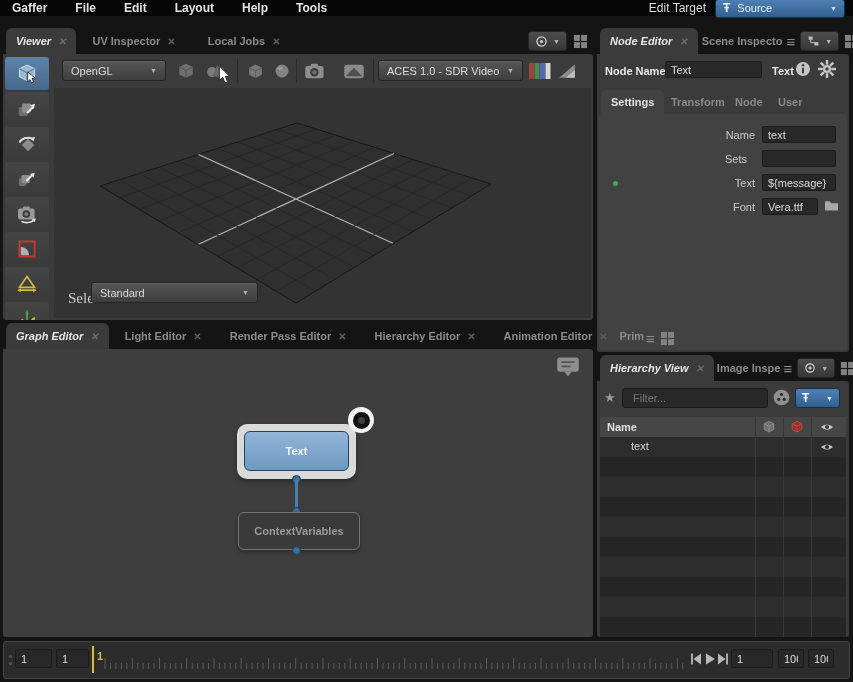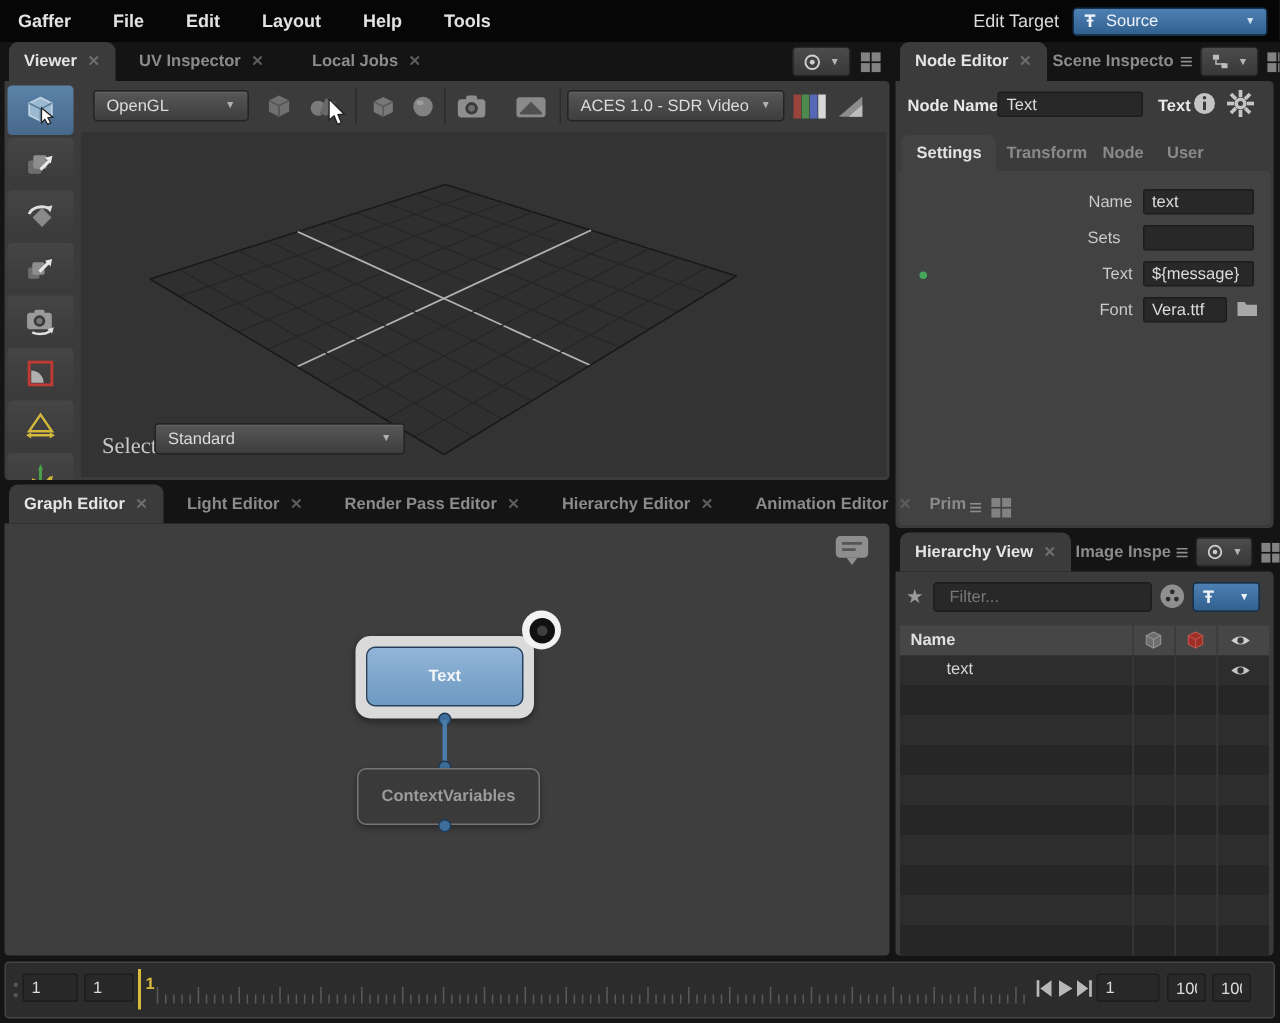--- a/index.html
+++ b/index.html
@@ -3,37 +3,37 @@
 <meta charset="utf-8">
 <style>
   * { margin:0; padding:0; box-sizing:border-box; }
   html,body { width:853px; height:682px; }
   body {
     position:relative; background:#141414; overflow:hidden;
     font-family:"Liberation Sans", sans-serif; color:#d8d8d8;
     -webkit-font-smoothing:antialiased;
   }
   
-  .menubar { position:absolute; left:0; top:0; width:853px; height:28px;
+  .menubar { position:absolute; left:0; top:0; width:853px; height:16px;
     background:#060606; display:flex; align-items:center; padding-left:12px; }
   .menu-item { font-size:12px; font-weight:bold; color:#e3e3e3; padding:0 14px 0 0; margin-right:14px; cursor:default; }
   .edit-target-wrap { margin-left:auto; display:flex; align-items:center; gap:9px; padding-right:8px; }
   .edit-target-label { font-size:12px; color:#dcdcdc;text-align:center; }
   .btn-source { width:130px; height:19px; border-radius:3px;
     background:linear-gradient(#4e80b4,#31608e); border:1px solid #15304b;
     display:flex; align-items:center; padding:0 7px; gap:7px; color:#eef3f9; font-size:11px; }
   .btn-source .pin { font-size:12px; font-weight:bold; line-height:1; }
   .btn-source .arr { margin-left:auto; font-size:7px; color:#cfe0ef; }
 
   
   .panel { position:absolute; }
   .tabs { position:relative; height:26px; display:flex; align-items:flex-end; padding-left:3px; }
   .tab { height:26px; display:flex; align-items:center; gap:7px; padding:0 10px;
     font-size:11px; font-weight:bold; color:#8b8b8b; border-radius:6px 6px 0 0; white-space:nowrap; }
-  .tab.active { background:#3b3b3b; color:#e5e5e5; }
+  .tab.active { background:#3b3b3b; color:#e5e5e5;font-style:italic; }
   .tab .x { color:#5e5e5e; font-size:10px; }
   .tab.active .x { color:#6e6e6e; }
   .tabicons { margin-left:auto; display:flex; align-items:center; gap:6px; padding:0 5px 3px 0; }
   .body { position:absolute; left:0; right:0; bottom:0; background:#3b3b3b; border-radius:0 3px 3px 3px; overflow:hidden; }
 
   .hamb { color:#8e8e8e; font-size:15px; font-weight:bold; line-height:1; }
   .minibtn { height:20px; background:linear-gradient(#4c4c4c,#383838); border:1px solid #242424;
     border-radius:3px; display:flex; align-items:center; gap:5px; padding:0 6px; }
   .minibtn .arr { font-size:7px; color:#b5b5b5; }
 
@@ -303,21 +303,21 @@
           <line x1="378.79999999999995" y1="77.69999999999999" x2="183.2" y2="179.89999999999998" stroke="#272727" stroke-width="1"></line>
           <line x1="105.10000000000002" y1="79.1" x2="300.5" y2="179.3" stroke="#272727" stroke-width="1"></line>
           <line x1="398.20000000000005" y1="83.80000000000001" x2="202.8" y2="191.60000000000002" stroke="#272727" stroke-width="1"></line>
           <line x1="85.39999999999998" y1="85.4" x2="281" y2="191.2" stroke="#272727" stroke-width="1"></line>
           <line x1="417.6" y1="89.9" x2="222.4" y2="203.3" stroke="#272727" stroke-width="1"></line>
           <line x1="65.69999999999999" y1="91.7" x2="261.5" y2="203.10000000000002" stroke="#272727" stroke-width="1"></line>
           <line x1="437" y1="96" x2="242" y2="215" stroke="#191919" stroke-width="1"></line>
           <line x1="46" y1="98" x2="242" y2="215" stroke="#191919" stroke-width="1"></line>
         </svg>
       <span class="sel-label" style="left:14px;top:202px;">Select</span>
-      <div class="dd" style="left:49px;top:194px;width:167px;">
+      <div class="dd" style="left:37px;top:194px;width:167px;">
         <span>Standard</span>
         <span class="arr">▼</span>
       </div>
     </div>
   </div>
 </div>
 
 <div class="panel" style="left:597px;top:28px;width:252px;height:324px;">
   <div class="tabs">
     <div class="tab active">

